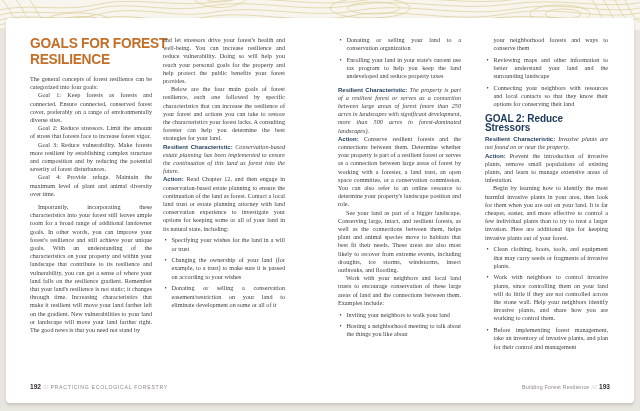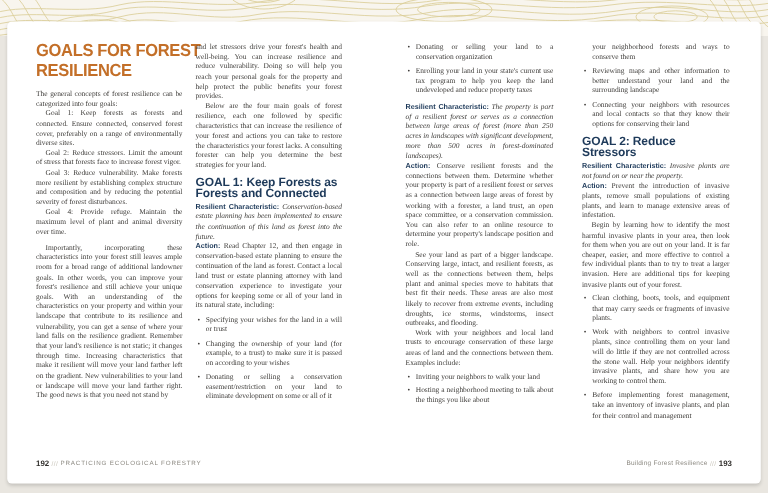--- a/index.html
+++ b/index.html
@@ -103,21 +103,20 @@
     <p class="indent">Goal 1: Keep forests as forests and connected. Ensure connected, conserved forest cover, preferably on a range of environmentally diverse sites.</p>
     <p class="indent">Goal 2: Reduce stressors. Limit the amount of stress that forests face to increase forest vigor.</p>
     <p class="indent">Goal 3: Reduce vulnerability. Make forests more resilient by establishing complex structure and composition and by reducing the potential severity of forest disturbances.</p>
     <p class="indent">Goal 4: Provide refuge. Maintain the maximum level of plant and animal diversity over time.</p>
     <p class="indent gap">Importantly, incorporating these characteristics into your forest still leaves ample room for a broad range of additional landowner goals. In other words, you can improve your forest's resilience and still achieve your unique goals. With an understanding of the characteristics on your property and within your landscape that contribute to its resilience and vulnerability, you can get a sense of where your land falls on the resilience gradient. Remember that your land's resilience is not static; it changes through time. Increasing characteristics that make it resilient will move your land farther left on the gradient. New vulnerabilities to your land or landscape will move your land farther right. The good news is that you need not stand by</p>
   </div>
 
   <div class="col col2">
     <p>and let stressors drive your forest's health and well-being. You can increase resilience and reduce vulnerability. Doing so will help you reach your personal goals for the property and help protect the public benefits your forest provides.</p>
     <p class="indent">Below are the four main goals of forest resilience, each one followed by specific characteristics that can increase the resilience of your forest and actions you can take to restore the characteristics your forest lacks. A consulting forester can help you determine the best strategies for your land.</p>
-    <h2 class="goal">GOAL 1: Keep Forests as Forests and Connected</h2>
     <p><b class="lbl">Resilient Characteristic:</b> <i class="ital">Conservation-based estate planning has been implemented to ensure the continuation of this land as forest into the future.</i></p>
     <p><b class="lbl">Action:</b> <span>Read Chapter 12, and then engage in conservation-based estate planning to ensure the continuation of the land as forest. Contact a local land trust or estate planning attorney with land conservation experience to investigate your options for keeping some or all of your land in its natural state, including:</span></p>
     <div class="bullet">Specifying your wishes for the land in a will or trust</div>
     <div class="bullet">Changing the ownership of your land (for example, to a trust) to make sure it is passed on according to your wishes</div>
     <div class="bullet">Donating or selling a conservation easement/restriction on your land to eliminate development on some or all of it</div>
   </div>
 
   <div class="col col3">
     <div class="bullet">Donating or selling your land to a conservation organization</div>
     <div class="bullet">Enrolling your land in your state's current use tax program to help you keep the land undeveloped and reduce property taxes</div>

